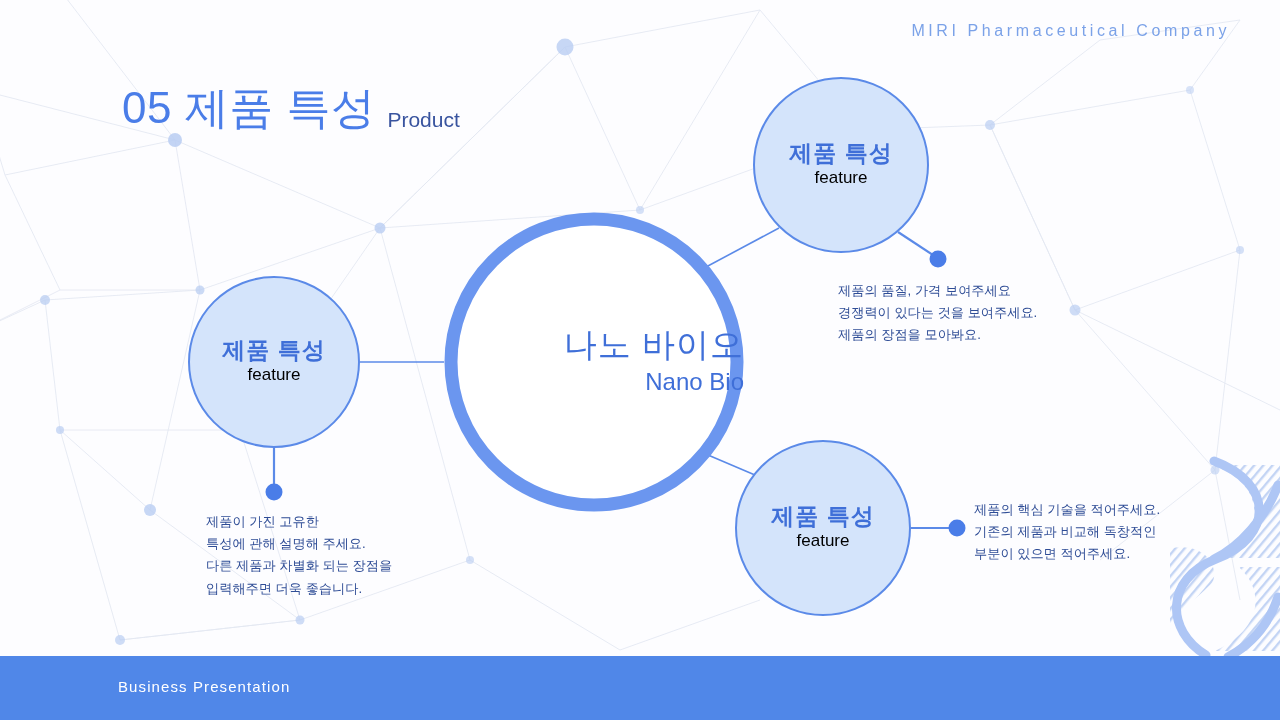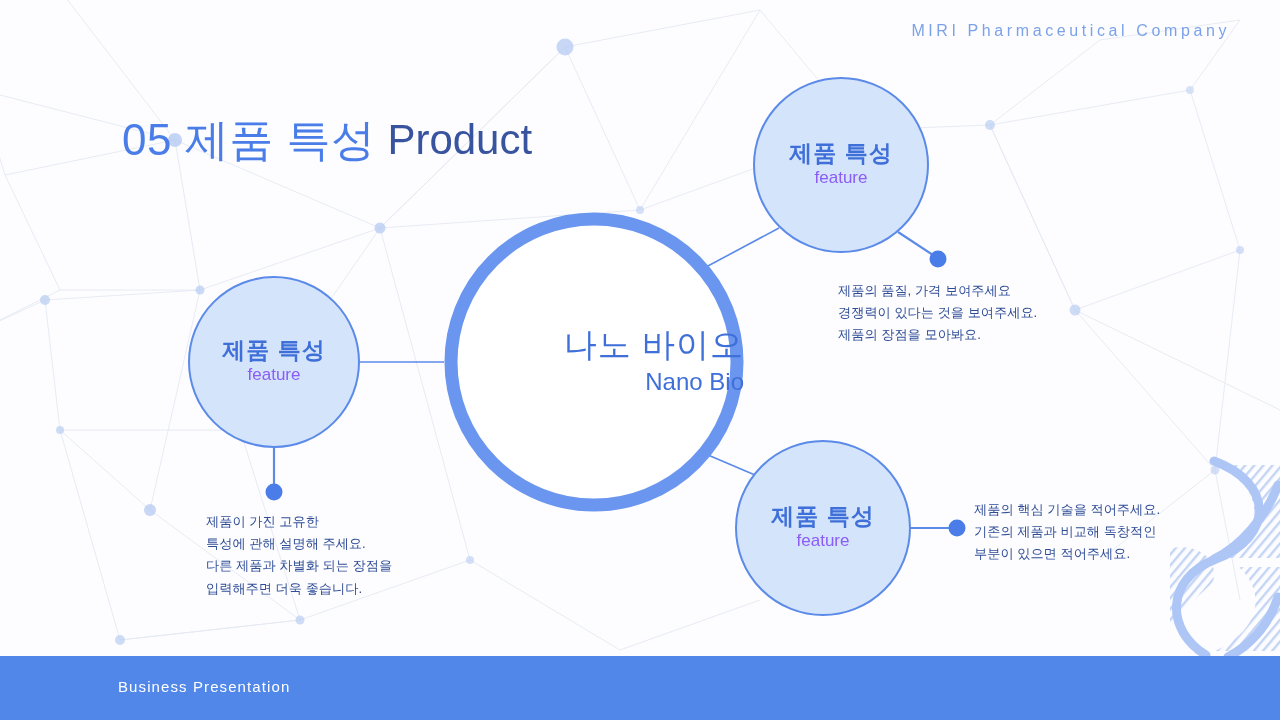--- a/index.html
+++ b/index.html
@@ -18,31 +18,31 @@
   #dna{position:absolute;right:0;top:455px;width:110px;height:205px;z-index:1;}
 
   
   .company-header{
     position:absolute;right:50px;top:22px;z-index:5;
     font-size:16px;letter-spacing:3.6px;color:#7ba2e8;font-weight:400;
     white-space:nowrap;
   }
 
   
-  .title-wrap{position:absolute;left:122px;top:86px;z-index:5;display:flex;align-items:center;white-space:nowrap;margin-top:32px;}
+  .title-wrap{position:absolute;left:122px;top:86px;z-index:5;display:flex;align-items:flex-end;white-space:nowrap;}
   .title-ko{font-size:44px;color:#4a7de8;font-weight:400;letter-spacing:0.5px;line-height:1;}
-  .title-en{font-size:42px;color:#39549f;font-weight:400;margin-left:12px;line-height:1;}
+  .title-en{font-size:21px;color:#39549f;font-weight:400;margin-left:12px;line-height:1;}
 
   
   #diagram{position:absolute;left:0;top:0;width:1280px;height:720px;z-index:3;}
 
   
   .node-text{position:absolute;z-index:4;text-align:center;white-space:nowrap;pointer-events:none;}
   .node-title{font-size:23px;color:#3f6fd8;font-weight:700;letter-spacing:1px;line-height:1.15;}
-  .node-sub{font-size:17px;color:#8b5cf6;font-weight:400;line-height:1.3;margin-top:1px;}
+  .node-sub{font-size:17px;color:#000000;font-weight:400;line-height:1.3;margin-top:1px;}
 
   .center-text{position:absolute;z-index:4;text-align:right;white-space:nowrap;pointer-events:none;}
   .center-title{font-size:33px;color:#3f6fd8;font-weight:500;letter-spacing:1px;line-height:1.2;}
   .center-sub{font-size:24px;color:#3f6fd8;font-weight:400;line-height:1.25;margin-top:2px;}
 
   
   .desc{position:absolute;z-index:5;color:#2f4d96;font-size:13.2px;line-height:1.68;white-space:nowrap;}
 
   
   #footer-bar{position:absolute;left:0;top:656px;width:1280px;height:64px;background:#5087e8;z-index:8;}

